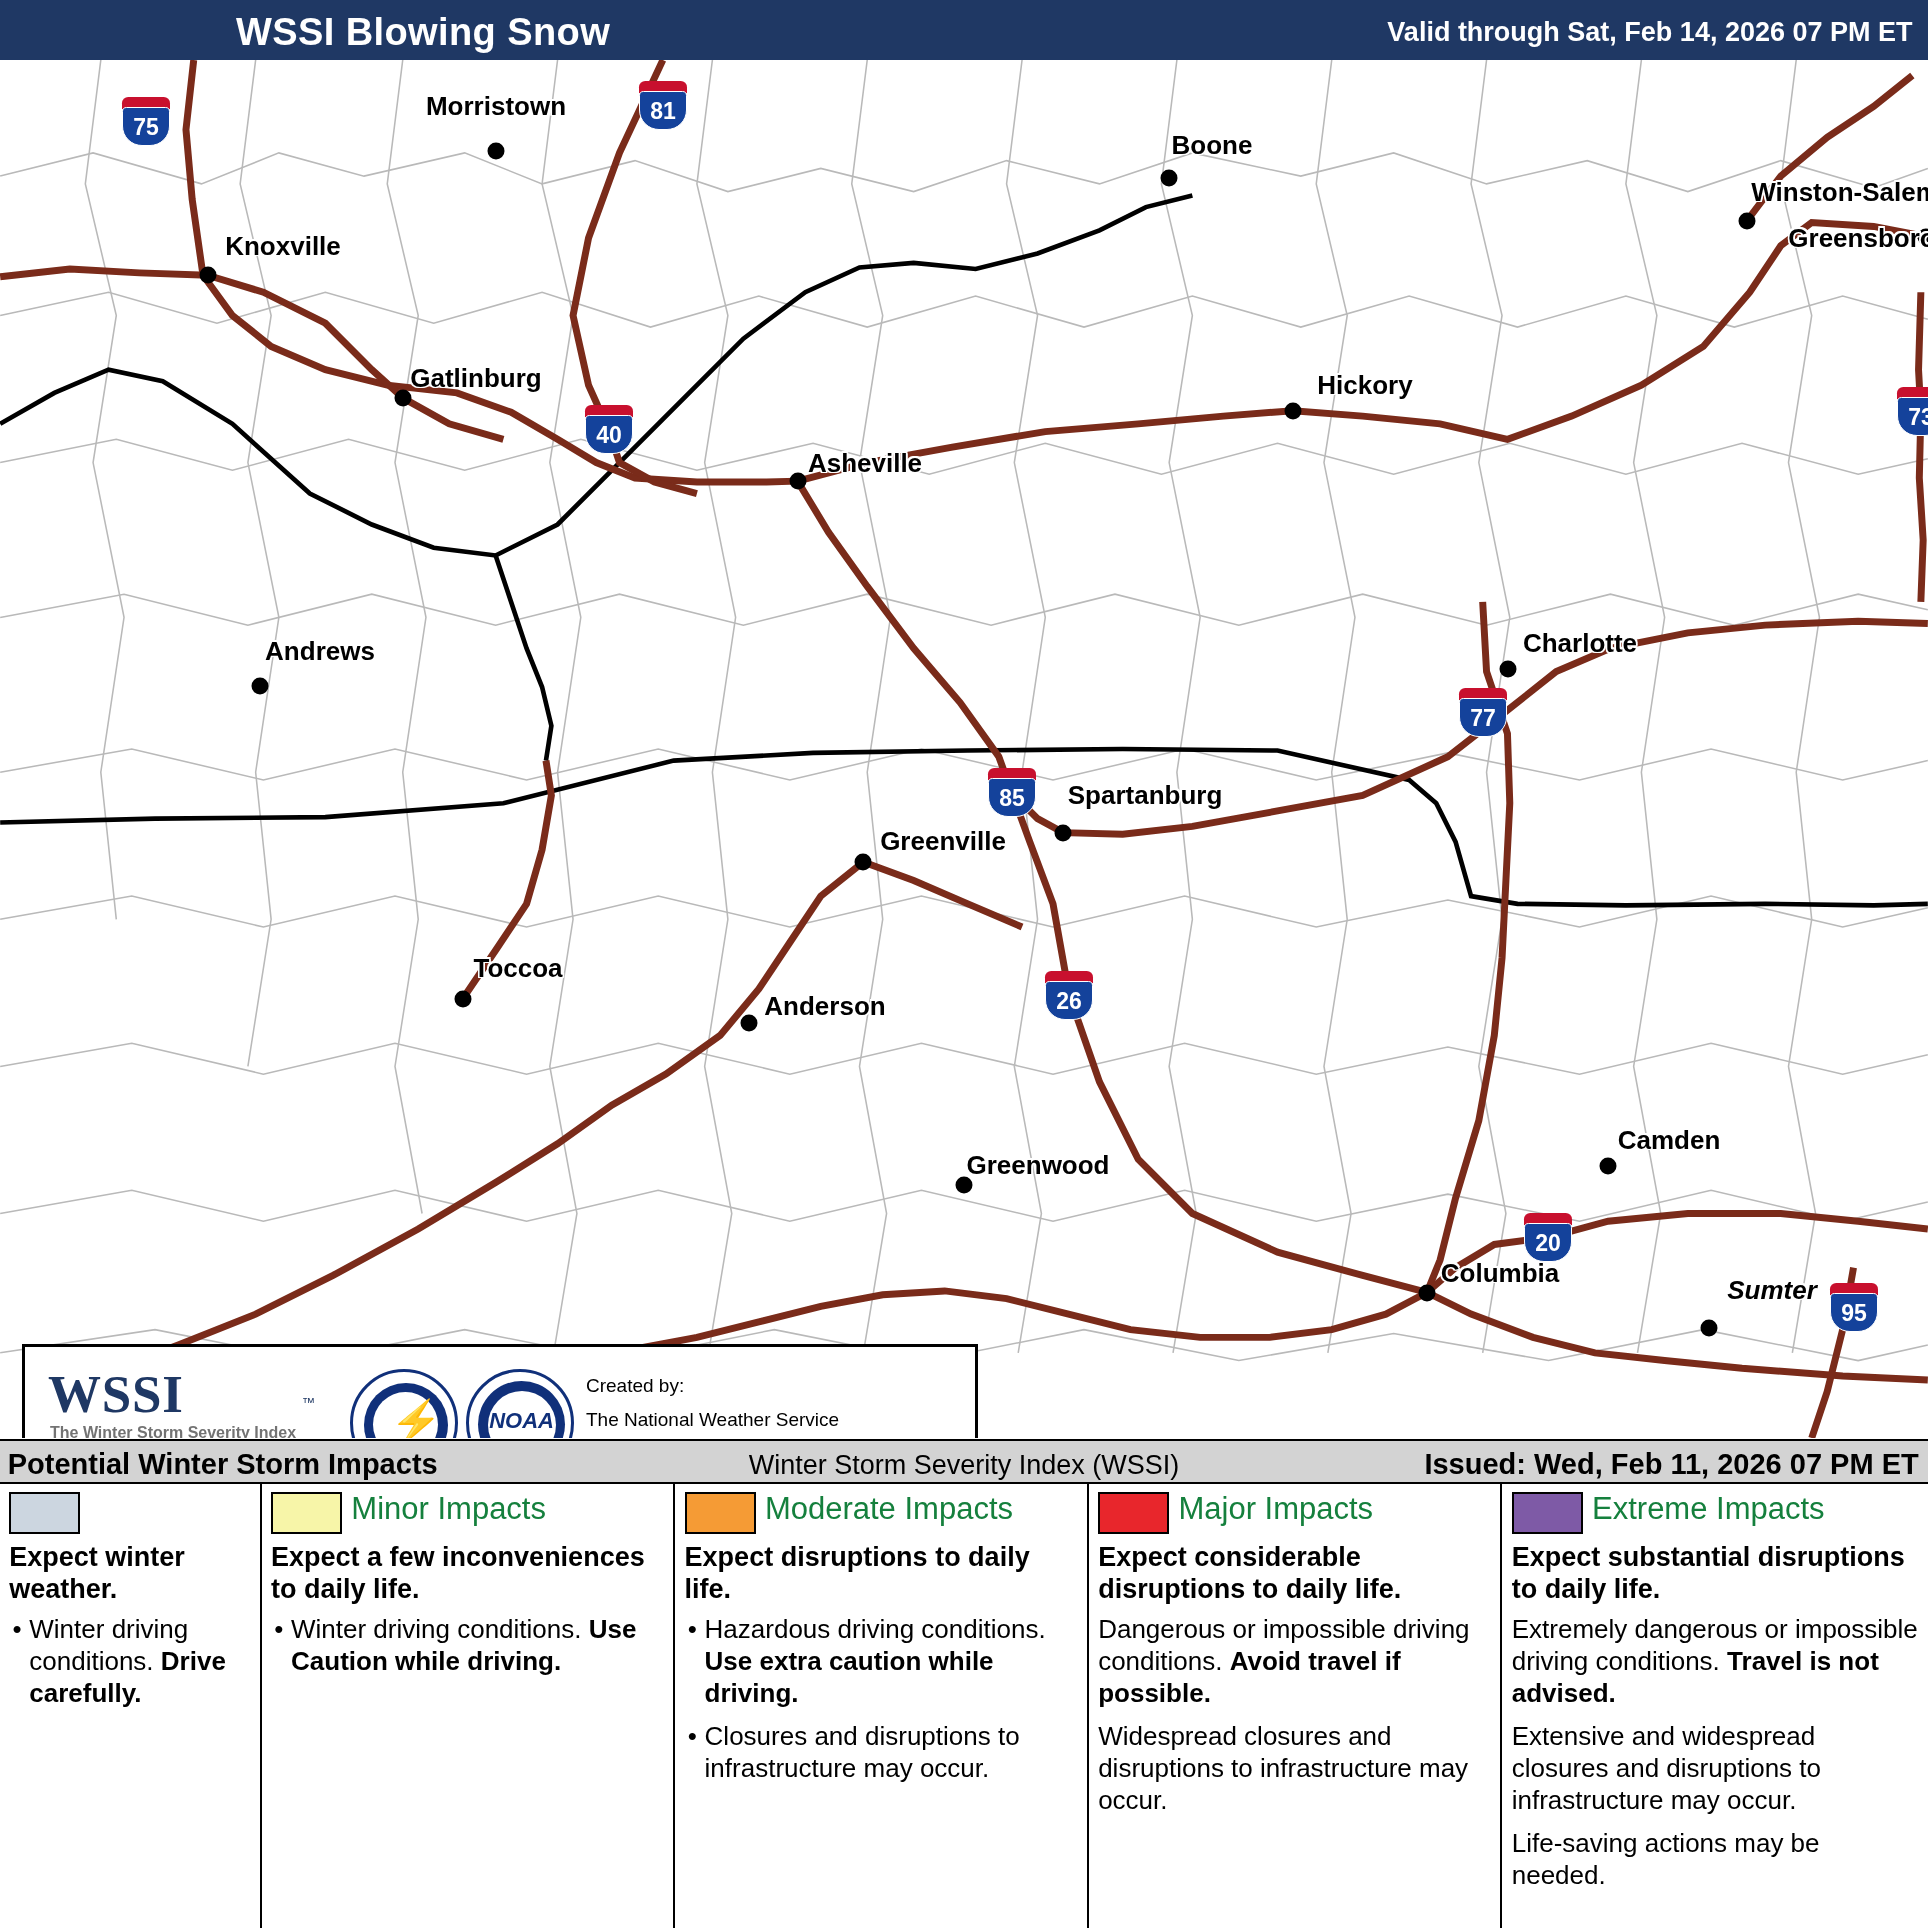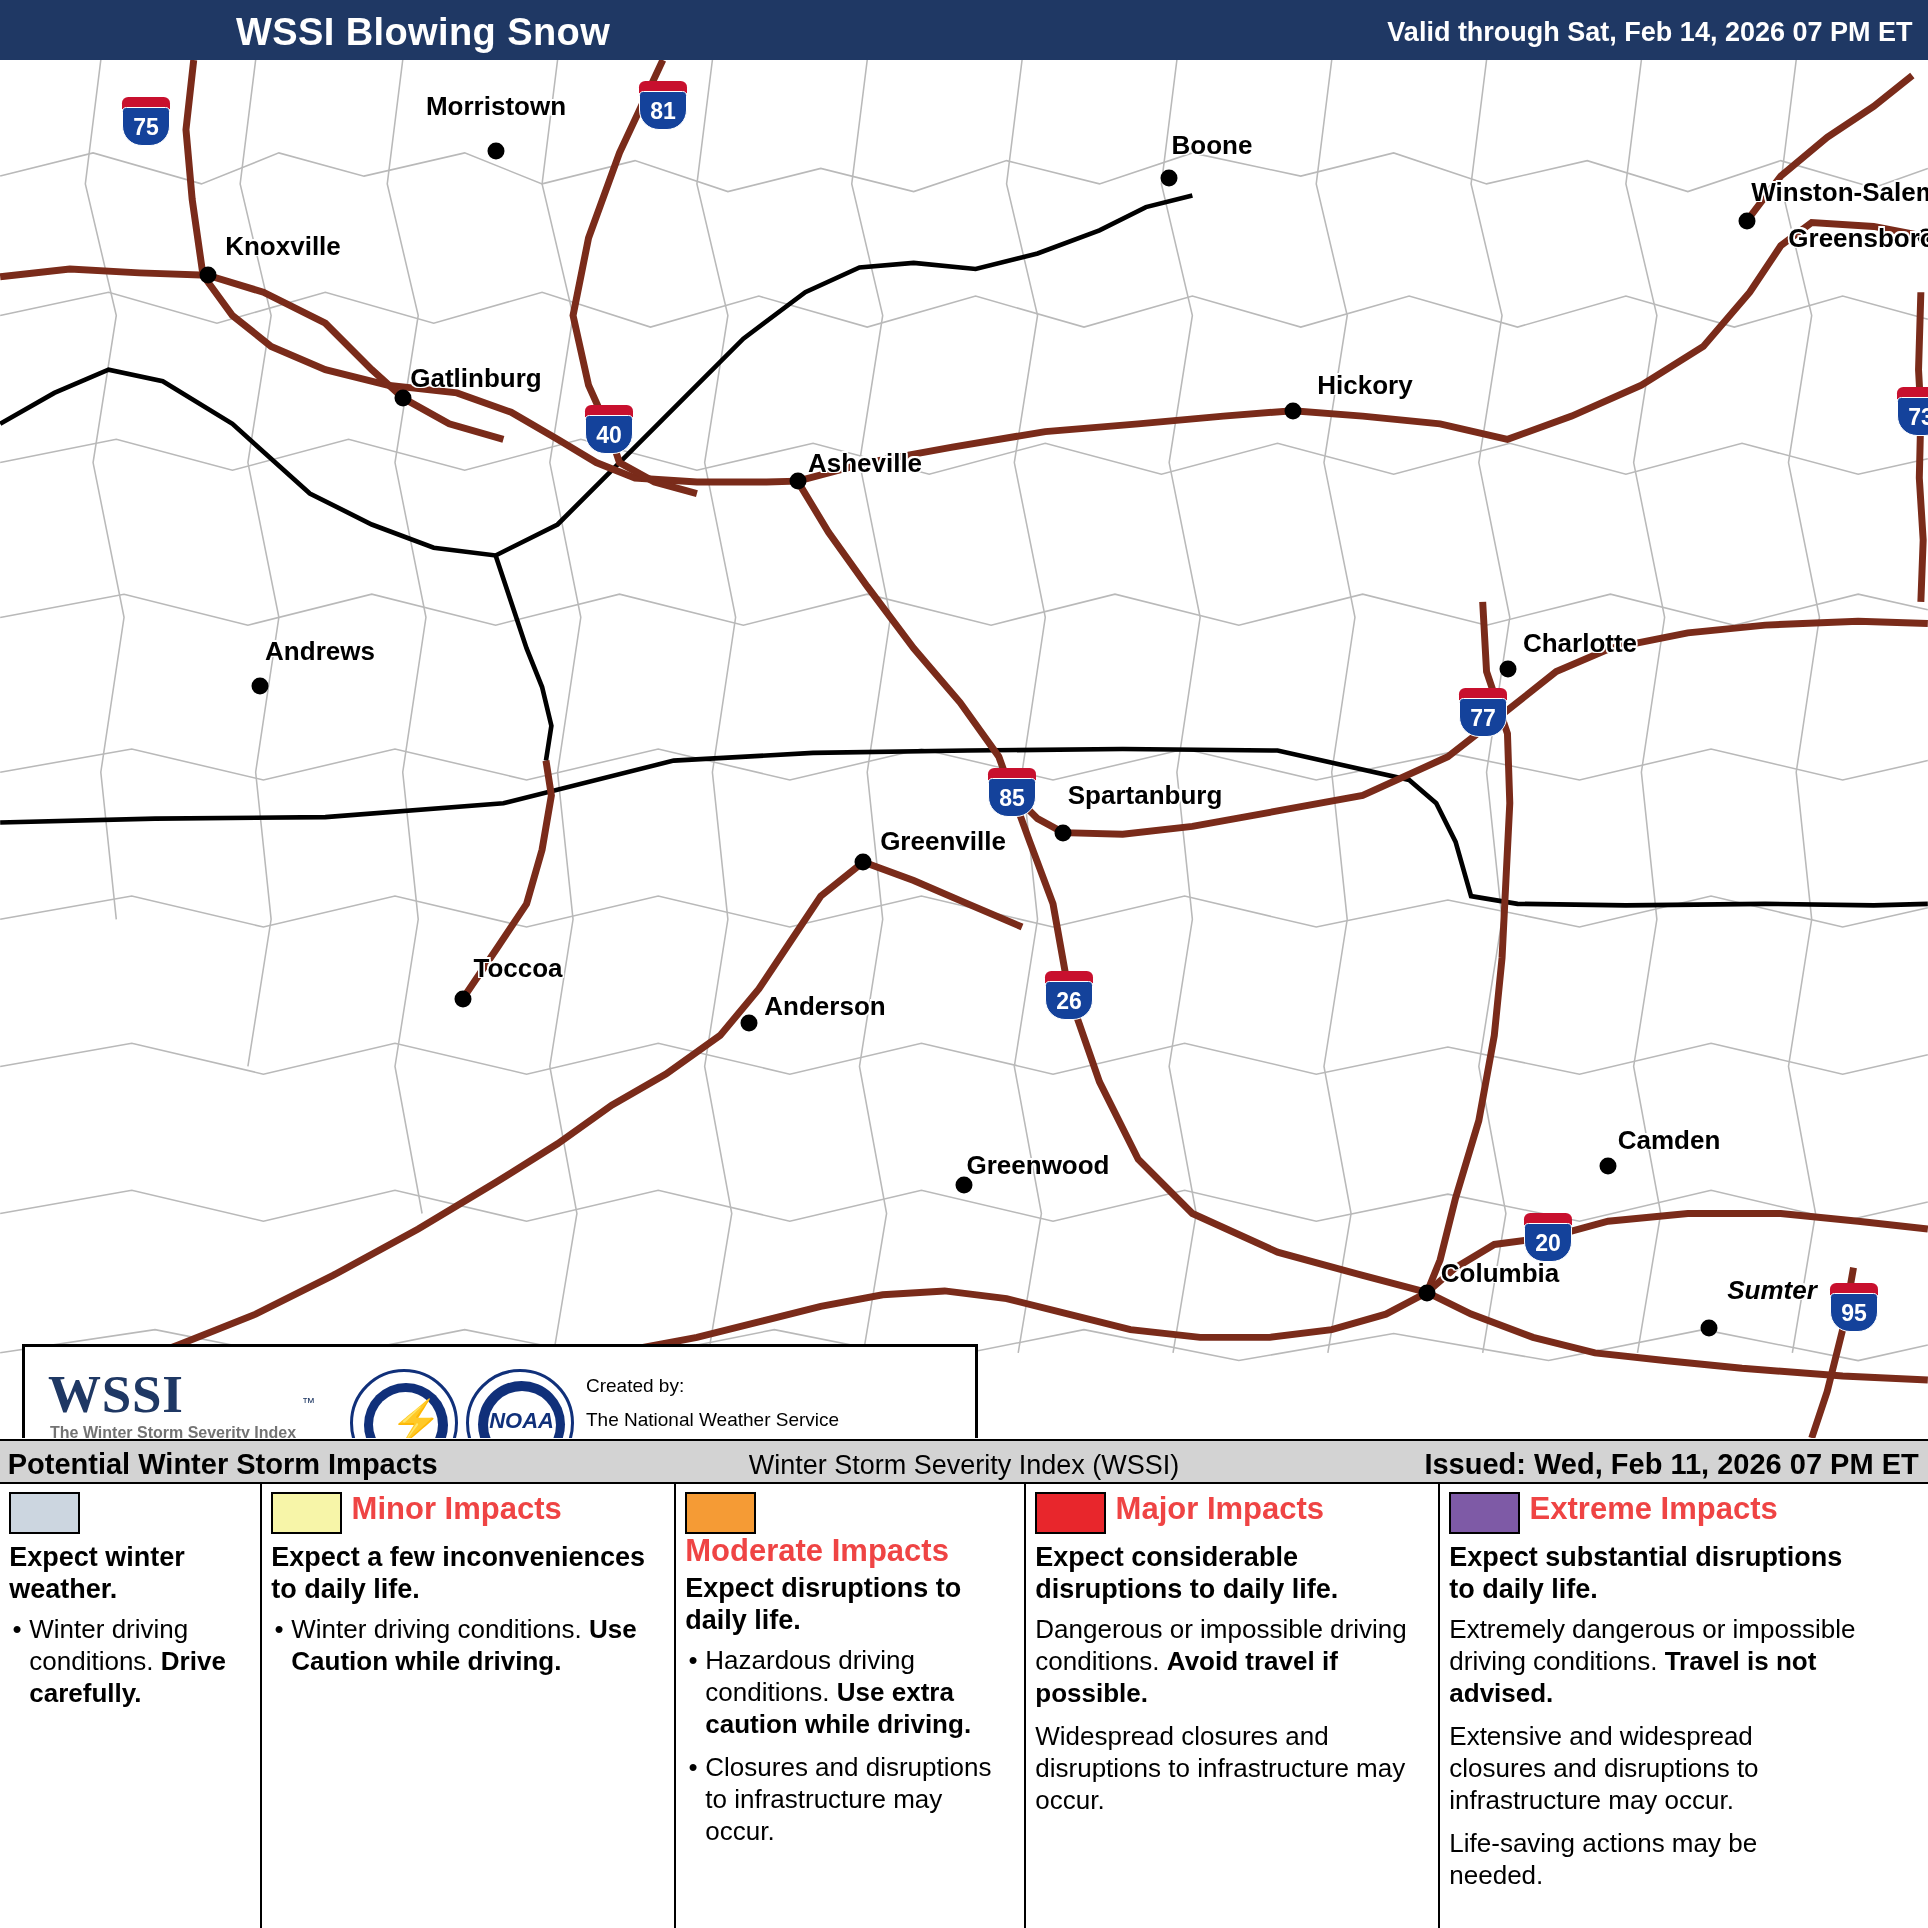--- a/index.html
+++ b/index.html
@@ -256,42 +256,42 @@
   .legend-col {
     position: relative;
     box-sizing: border-box;
     border-right: 2.3px solid #000;
     padding: 7.7px 9.3px 0 9.3px;
     overflow: hidden;
   }
   .legend-col:last-child { border-right: none; }
   .col-0 { width: 262px; }
   .col-1 { width: 414px; }
-  .col-2 { width: 350px; }
+  .col-2 { width: 414px; }
   .col-3 { width: 414px; }
   .col-4 { width: 426px; }
 
   .legend-head {
     display: block;
     min-height: 45px;
   }
   .legend-swatch {
     display: inline-block;
     width: 71px;
     height: 42px;
     border: 2.3px solid #000;
     box-sizing: border-box;
     vertical-align: top;
     margin-right: 9.3px;
   }
   .legend-title {
     display: inline-block;
     font-size: 31px;
-    font-weight: bold;
-    color: #ef4444;
+    font-weight: normal;
+    color: #15803d;
     line-height: 34px;
     vertical-align: top;
     max-width: 310px;
   }
   .col-0 .legend-title { max-width: 163px; }
   .legend-lead {
     font-size: 27px;
     font-weight: bold;
     color: #000;
     line-height: 32px;

